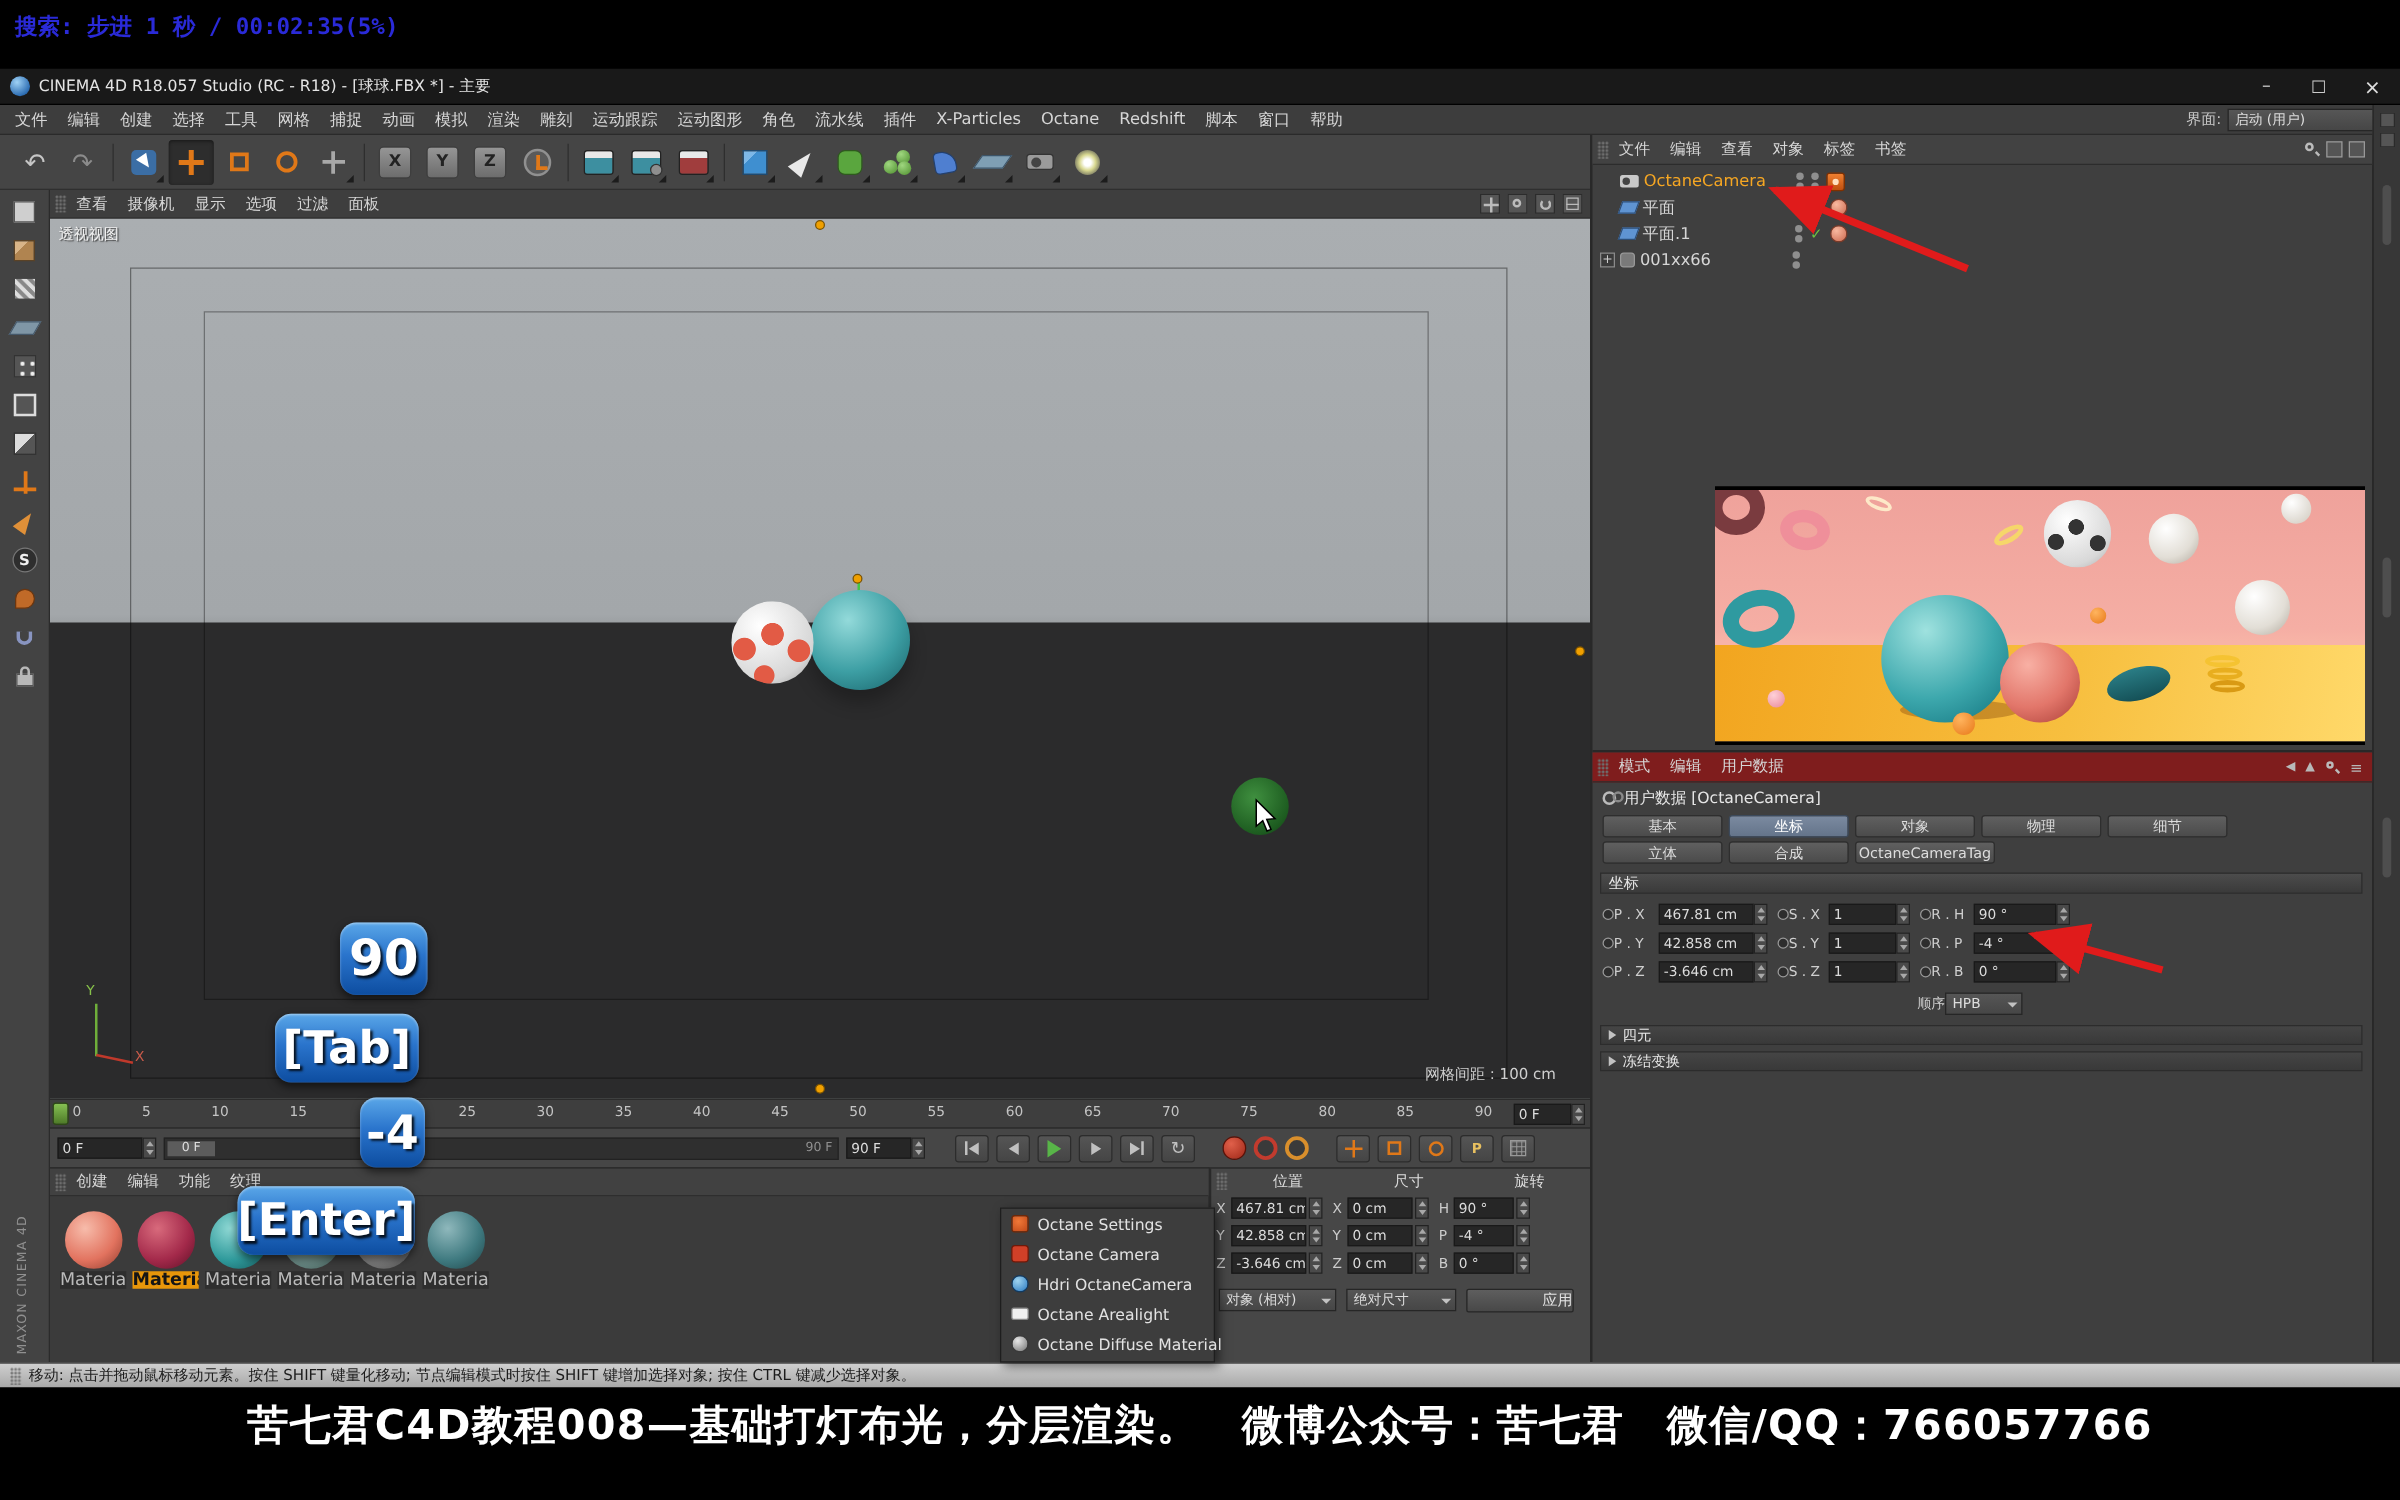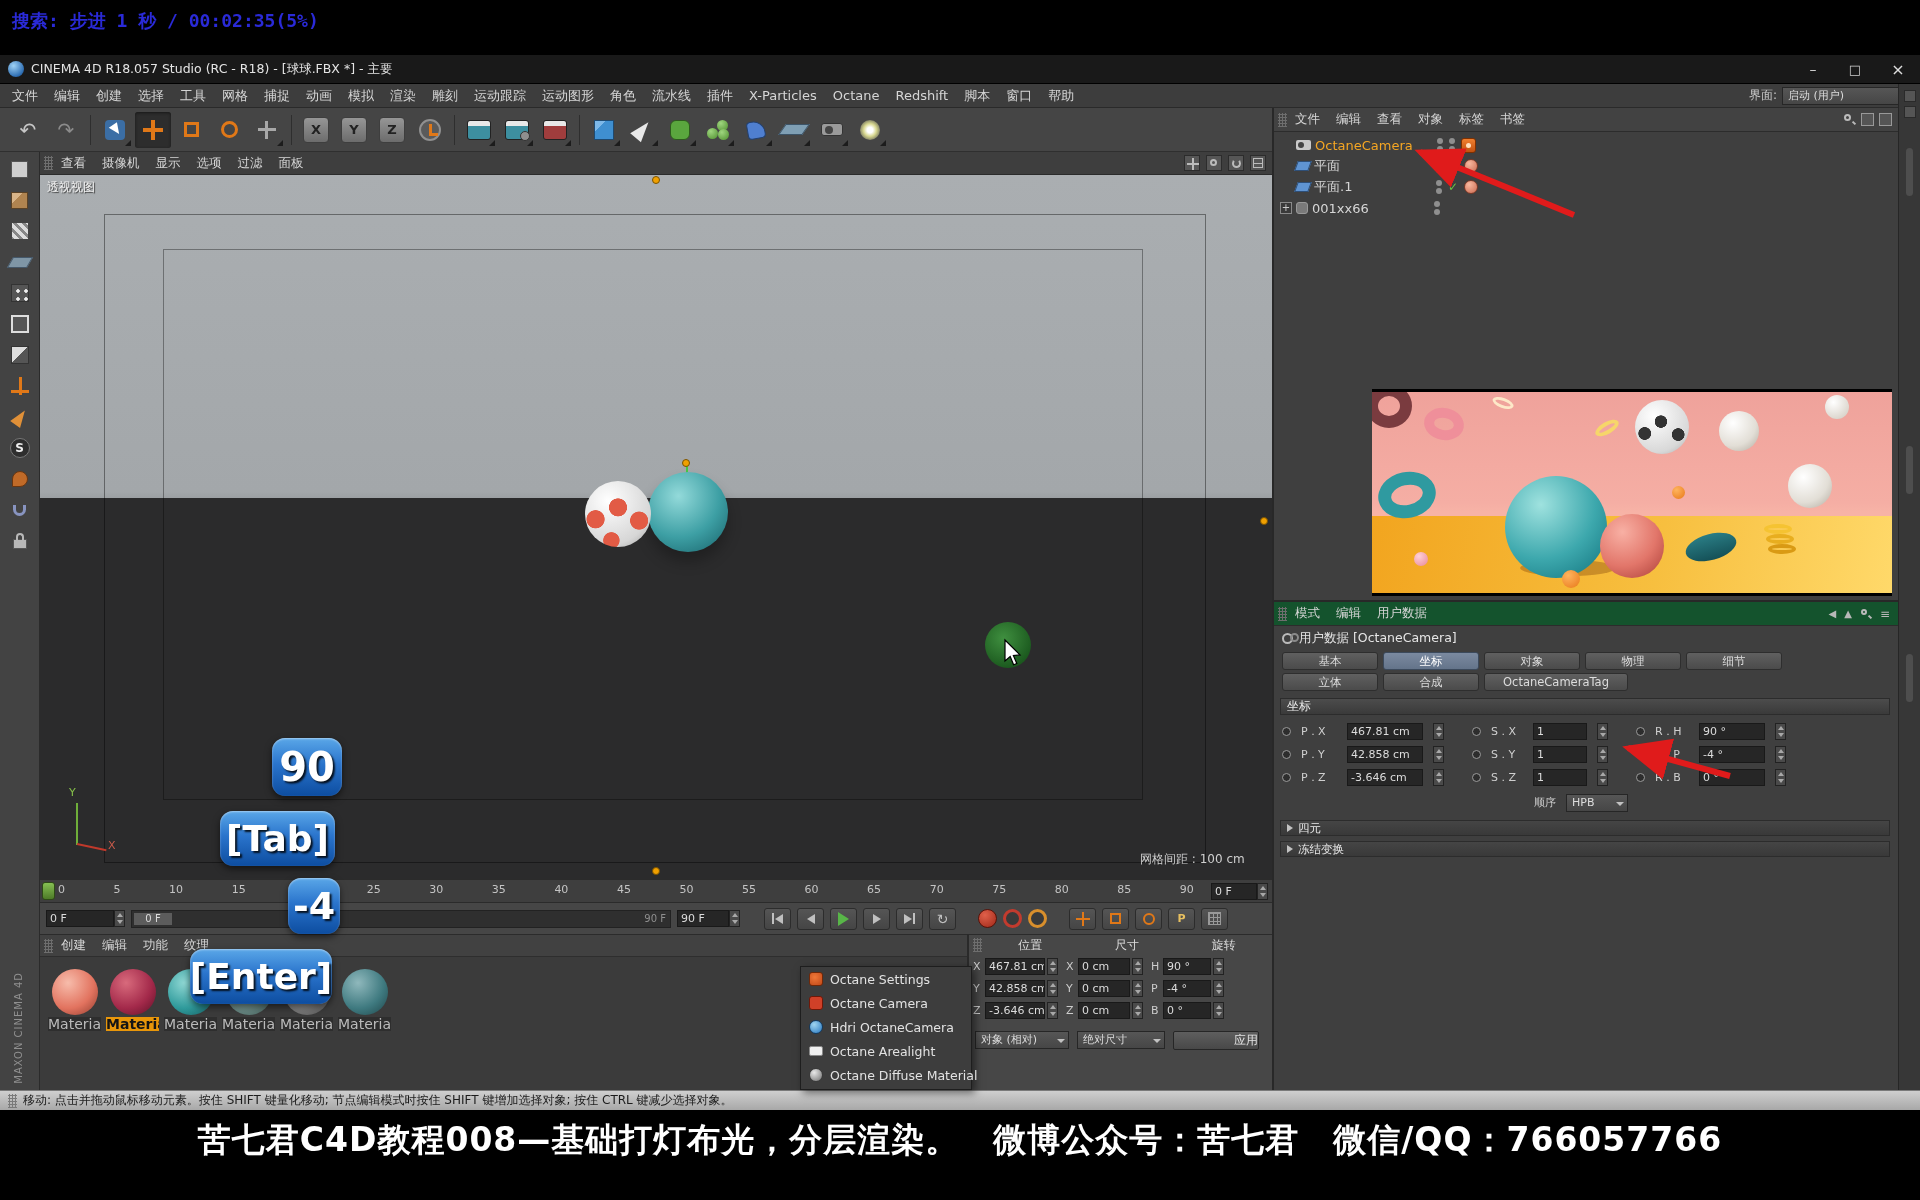--- a/index.html
+++ b/index.html
@@ -37,21 +37,21 @@
 .orow{position:absolute;left:6px;right:6px;height:20px;display:flex;align-items:center;gap:4px;font-size:13px;}
 .olabel{flex:0 0 118px;overflow:hidden;white-space:nowrap;}
 .odots{display:flex;flex-direction:column;gap:2px;flex:0 0 8px;}
 .odots i{width:6px;height:6px;border-radius:50%;background:#8f8f8f;display:block;}
 .oexp{width:12px;height:12px;border:1px solid #8a8a8a;background:#3a3a3a;color:#ccc;font-size:10px;line-height:10px;text-align:center;flex:0 0 12px;}
 .ospc{flex:0 0 12px;}
 
 .atab{height:18px;background:linear-gradient(#606060,#4b4b4b);border:1px solid #2e2e2e;border-radius:3px;font-size:11.5px;color:#ddd;display:flex;align-items:center;justify-content:center;}
 .atab.on{background:linear-gradient(#7b8aa0,#64748a);border-color:#3c4a5c;color:#fff;}
 .secbar{position:absolute;left:6px;right:8px;height:17px;background:linear-gradient(#4c4c4c,#3a3a3a);border:1px solid #2c2c2c;color:#e8e8e8;font-size:12px;line-height:15px;padding-left:6px;}
-.arow{position:absolute;left:8px;right:6px;height:19px;display:flex;align-items:center;gap:10px;font-size:11px;color:#cfcfcf;}
+.arow{position:absolute;left:8px;right:6px;height:19px;display:flex;align-items:center;gap:0;font-size:11px;color:#cfcfcf;}
 .albl{white-space:nowrap;}
 
 .mat{width:53px;flex:0 0 53px;}
 .msphere{width:46px;height:46px;border-radius:50%;margin:0 auto;}
 .mlabel{margin-top:2px;height:14px;background:#2e2e2e;color:#bbb;font-size:14px;text-align:center;line-height:14px;overflow:hidden;white-space:nowrap;}
 .mlabel.sel{background:#e8960a;color:#151515;font-weight:bold;}
 
 .keycap{position:absolute;z-index:30;display:flex;align-items:center;justify-content:center;color:#fff;font-weight:bold;background:linear-gradient(180deg,#5aa7e8 0%,#2a74cc 45%,#0d4da0 100%);border-radius:13px;box-shadow:0 3px 7px rgba(0,0,0,.55),inset 0 1px 2px rgba(255,255,255,.45);text-shadow:2px 2px 2px rgba(0,0,0,.85);}
 
 .omrow{display:flex;align-items:center;gap:7px;height:24px;padding:0 8px;font-size:12.5px;color:#e2e2e2;white-space:nowrap;}
@@ -561,21 +561,21 @@
       <span style="width:12px;height:12px;border:1px solid #999;border-radius:3px;background:#7a7a7a;flex:0 0 12px;"></span>
       <span class="olabel">001xx66</span>
       <span class="odots">
           <i></i>
           <i></i>
         </span>
     </div>
   </div>
 
   <div style="position:relative;height:490px;border-top:2px solid #282828;">
-    <div class="bar" style="height:24px;background:#14532d;border-bottom:1px solid #2c2c2c;padding-left:4px;">
+    <div class="bar" style="height:24px;background:#7f1d1d;border-bottom:1px solid #2c2c2c;padding-left:4px;">
       <span class="grip"></span>
       <span class="mi" style="font-size:12.5px;">模式</span>
       <span class="mi" style="font-size:12.5px;">编辑</span>
       <span class="mi" style="font-size:12.5px;">用户数据</span>
       <span style="margin-left:auto;display:flex;gap:8px;padding-right:8px;align-items:center;">
         <span style="color:#b8b8b8;font-size:10px;">◀</span>
         <span style="color:#b8b8b8;font-size:10px;">▲</span>
         <span style="width:12px;height:12px;position:relative;">
             <i style="position:absolute;left:1px;top:1px;width:6px;height:6px;border:2px solid #bbb;border-radius:50%;"></i>
             <i style="position:absolute;left:8px;top:8px;width:4px;height:2px;background:#bbb;transform:rotate(45deg);"></i>
@@ -592,21 +592,21 @@
     <div style="display:flex;gap:5px;padding:2px 0 0 8px;">
       <span class="atab" style="width:96px;">基本</span>
       <span class="atab on" style="width:96px;">坐标</span>
       <span class="atab" style="width:96px;">对象</span>
       <span class="atab" style="width:96px;">物理</span>
       <span class="atab" style="width:96px;">细节</span>
     </div>
     <div style="display:flex;gap:5px;padding:3px 0 0 8px;">
       <span class="atab" style="width:96px;">立体</span>
       <span class="atab" style="width:96px;">合成</span>
-      <span class="atab" style="width:144px;">OctaneCameraTag</span>
+      <span class="atab" style="width:112px;">OctaneCameraTag</span>
     </div>
 
     <div class="secbar" style="top:96px;">坐标</div>
 
     <div class="arow" style="top:120px;">
       <span class="kdot"></span>
         <span class="albl" style="width:36px;">P . X</span>
       <span class="field" style="width:76px;">467.81 cm</span>
         <span class="spin"></span>
       <span style="width:8px;"></span>

